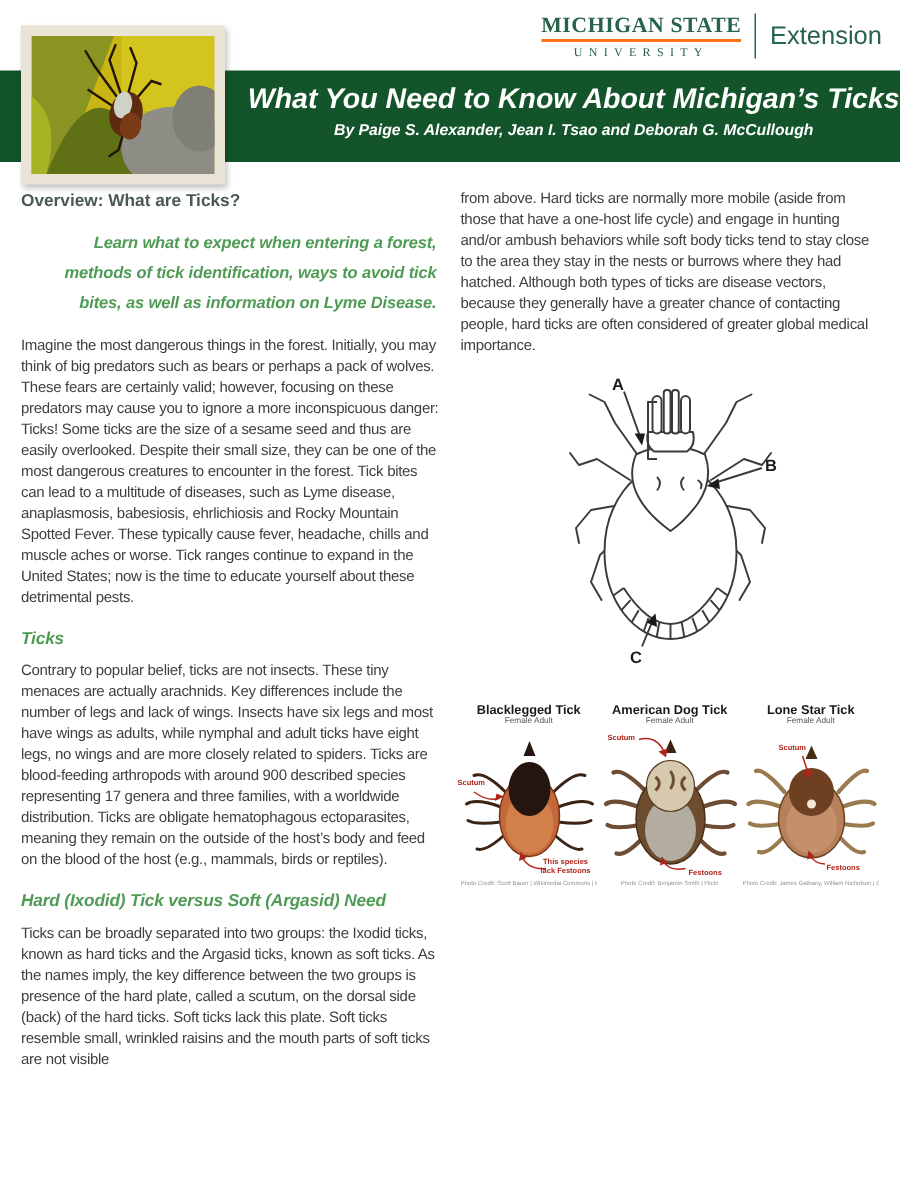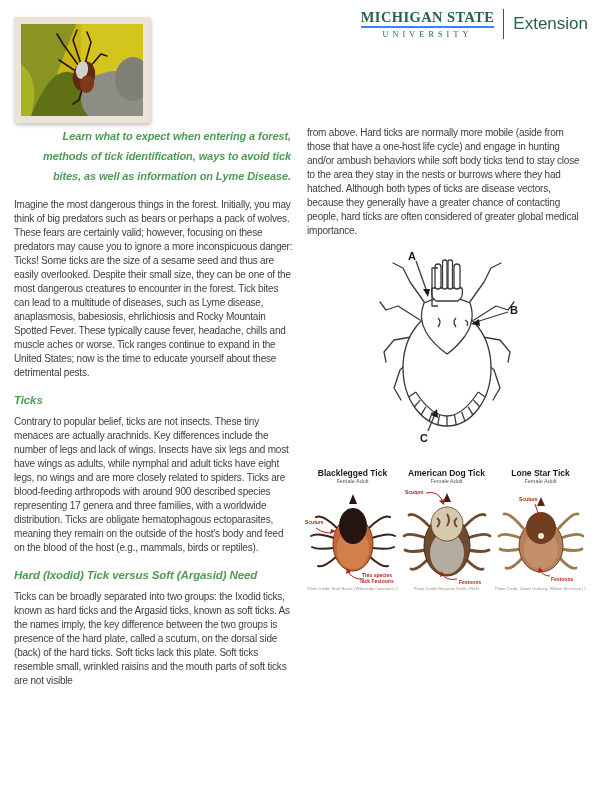--- a/index.html
+++ b/index.html
@@ -2,21 +2,21 @@
 <html><head>
 <meta charset="utf-8">
 <style>
   html,body{margin:0;padding:0;}
   body{width:600px;height:791px;background:#ffffff;font-family:"Liberation Sans",sans-serif;position:relative;overflow:hidden;}
   .page{position:relative;width:600px;height:791px;}
 
   
   .logo{position:absolute;top:9px;right:12px;display:flex;align-items:center;color:#27624a;}
   .logo-left{text-align:center;padding-right:9px;}
-  .logo-l1{font-family:"Liberation Serif",serif;font-weight:bold;font-size:14.5px;letter-spacing:.4px;border-bottom:2px solid #3b82f6;padding-bottom:1px;line-height:15px;}
+  .logo-l1{font-family:"Liberation Serif",serif;font-weight:bold;font-size:14.5px;letter-spacing:.4px;border-bottom:2px solid #f97316;padding-bottom:1px;line-height:15px;}
   .logo-l2{font-size:8px;letter-spacing:4.2px;margin-top:2px;font-family:"Liberation Serif",serif;}
   .logo-div{width:1px;height:30px;background:#27624a;}
   .logo-ext{font-size:17px;padding-left:9px;font-weight:400;}
 
   
   .band{position:absolute;top:47px;left:0;width:600px;height:61px;background:#14542a;}
   .band-inner{margin-left:165px;text-align:center;padding-top:9px;}
   .band-title{color:#ffffff;font-size:19px;font-weight:bold;font-style:italic;line-height:22px;}
   .band-byline{color:#ffffff;font-size:10.5px;font-weight:bold;font-style:italic;margin-top:3px;}
 
@@ -64,20 +64,26 @@
 
   <div class="logo">
     <div class="logo-left">
       <div class="logo-l1">MICHIGAN STATE</div>
       <div class="logo-l2">UNIVERSITY</div>
     </div>
     <div class="logo-div"></div>
     <div class="logo-ext">Extension</div>
   </div>
 
+  <div class="band">
+    <div class="band-inner">
+      <div class="band-title">What You Need to Know About Michigan’s Ticks</div>
+      <div class="band-byline">By Paige S. Alexander, Jean I. Tsao and Deborah G. McCullough</div>
+    </div>
+  </div>
 
   <div class="photo">
     <svg width="122" height="92" viewBox="0 0 122 92">
       <rect x="0" y="0" width="122" height="92" fill="#c9b513"></rect>
       <rect x="60" y="0" width="62" height="50" fill="#d4c41e"></rect>
       <path d="M0,0 L55,0 L20,92 L0,92 Z" fill="#8a9422"></path>
       <path d="M10,92 Q35,30 60,55 L75,92 Z" fill="#5f7015"></path>
       <path d="M0,40 Q20,55 10,92 L0,92 Z" fill="#a7b225"></path>
       <ellipse cx="95" cy="75" rx="35" ry="28" fill="#8d8d85"></ellipse>
       <ellipse cx="112" cy="55" rx="18" ry="22" fill="#7f7f78"></ellipse>
@@ -92,20 +98,21 @@
       </g>
       <ellipse cx="63" cy="52" rx="11" ry="15" fill="#5e2a12" transform="rotate(12 63 52)"></ellipse>
       <ellipse cx="61" cy="46" rx="6" ry="9" fill="#cfd2c9" transform="rotate(12 61 46)"></ellipse>
       <ellipse cx="66" cy="60" rx="7" ry="9" fill="#7a3a16" transform="rotate(12 66 60)"></ellipse>
     </svg>
   </div>
 
   <main class="cols">
 
     <section class="col">
+      <h2 class="overview">Overview: What are Ticks?</h2>
       <p class="intro">Learn what to expect when entering a forest, methods of tick identification, ways to avoid tick bites, as well as information on Lyme Disease.</p>
       <p class="body">Imagine the most dangerous things in the forest. Initially, you may think of big predators such as bears or perhaps a pack of wolves. These fears are certainly valid; however, focusing on these predators may cause you to ignore a more inconspicuous danger: Ticks! Some ticks are the size of a sesame seed and thus are easily overlooked. Despite their small size, they can be one of the most dangerous creatures to encounter in the forest. Tick bites can lead to a multitude of diseases, such as Lyme disease, anaplasmosis, babesiosis, ehrlichiosis and Rocky Mountain Spotted Fever. These typically cause fever, headache, chills and muscle aches or worse. Tick ranges continue to expand in the United States; now is the time to educate yourself about these detrimental pests.</p>
       <h3 class="green">Ticks</h3>
       <p class="body">Contrary to popular belief, ticks are not insects. These tiny menaces are actually arachnids. Key differences include the number of legs and lack of wings. Insects have six legs and most have wings as adults, while nymphal and adult ticks have eight legs, no wings and are more closely related to spiders. Ticks are blood-feeding arthropods with around 900 described species representing 17 genera and three families, with a worldwide distribution. Ticks are obligate hematophagous ectoparasites, meaning they remain on the outside of the host’s body and feed on the blood of the host (e.g., mammals, birds or reptiles).</p>
       <h3 class="green">Hard (Ixodid) Tick versus Soft (Argasid) Need</h3>
       <p class="body">Ticks can be broadly separated into two groups: the Ixodid ticks, known as hard ticks and the Argasid ticks, known as soft ticks. As the names imply, the key difference between the two groups is presence of the hard plate, called a scutum, on the dorsal side (back) of the hard ticks. Soft ticks lack this plate.  Soft ticks resemble small, wrinkled raisins and the mouth parts of soft ticks are not visible</p>
     </section>
 
     <section class="col">
       <p class="body">from above. Hard ticks are normally more mobile (aside from those that have a one-host life cycle) and engage in hunting and/or ambush behaviors while soft body ticks tend to stay close to the area they stay in the nests or burrows where they had hatched.  Although both types of ticks are disease vectors,  because they generally have a greater chance of contacting people, hard ticks are often considered of greater global medical importance.</p>

